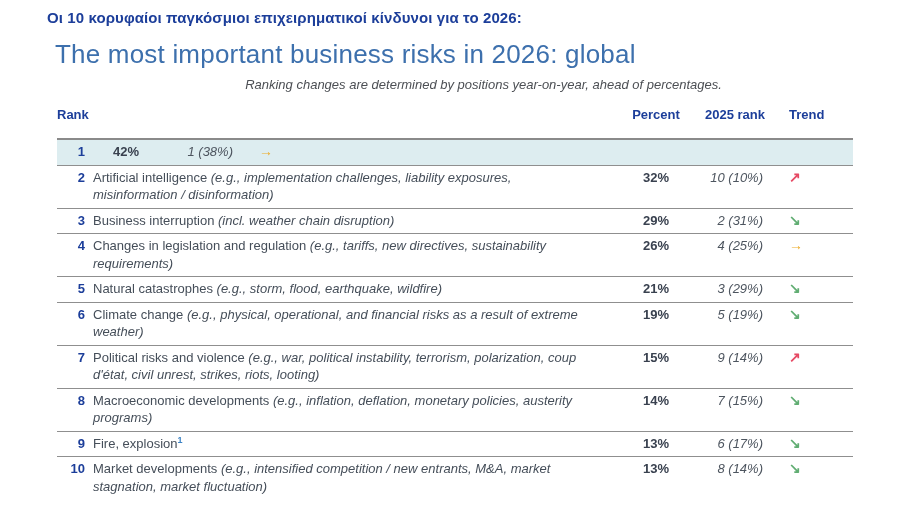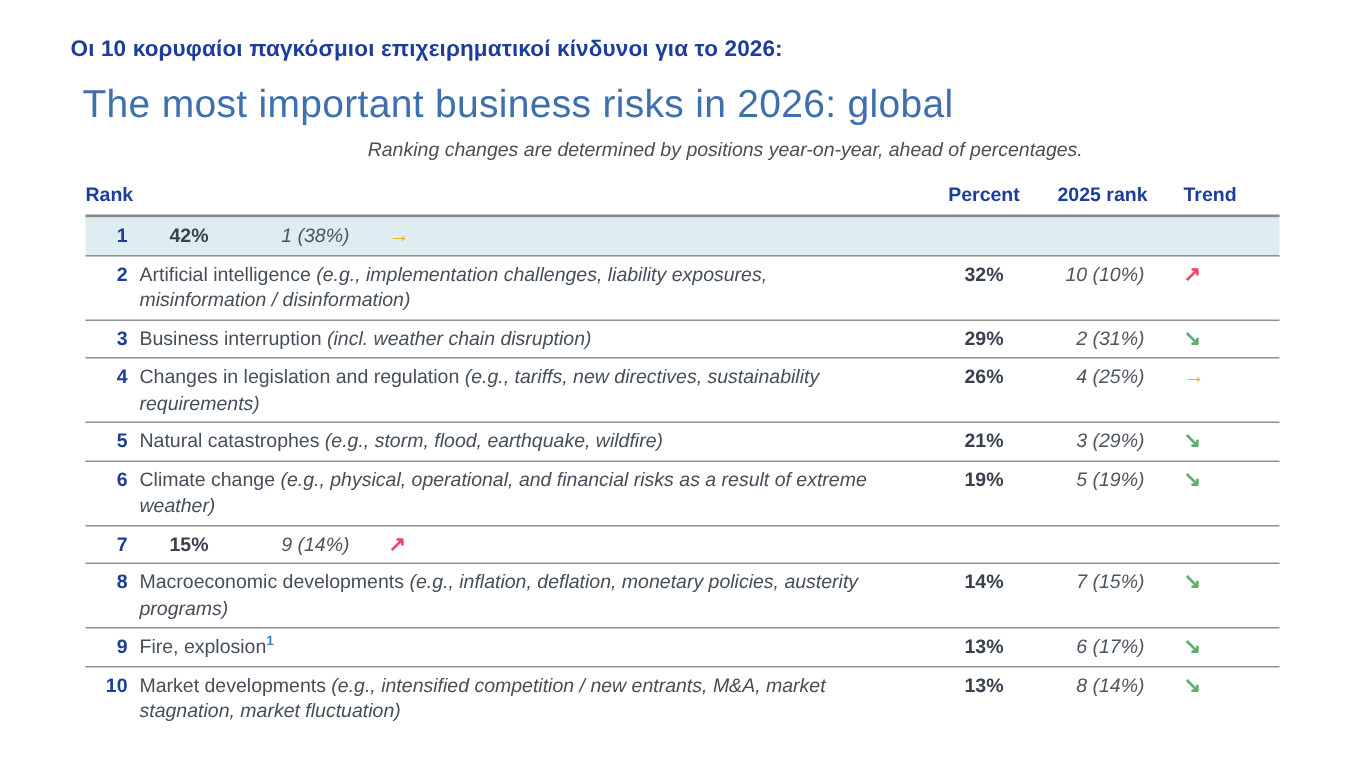--- a/index.html
+++ b/index.html
@@ -11,21 +11,20 @@
     overflow: hidden;
     font-family: "Liberation Sans", sans-serif;
   }
   .page { padding: 9px 0 0 47px; }
 
   .kicker {
     font-size: 15px;
     font-weight: 700;
     color: #1c3e9a;
     letter-spacing: 0.1px;
-    margin-top: 15px;
   }
   .title {
     font-size: 26px;
     font-weight: 400;
     color: #3d70ad;
     margin: 13px 0 7px 8px;
     letter-spacing: 0.2px;
   }
   .subtitle {
     font-style: italic;
@@ -39,21 +38,21 @@
     margin-left: 10px;
     width: 796px;
     font-size: 13px;
     color: #454e59;
   }
   .thead {
     display: flex;
     align-items: flex-end;
     font-weight: 700;
     color: #1c3e9a;
-    padding-bottom: 5px;
+    padding-bottom: 15px;
     border-bottom: 2px solid #8a8a8a;
     line-height: 16px;
   }
   .row {
     display: flex;
     align-items: flex-start;
     padding: 3px 0 4px 0;
     border-bottom: 1.5px solid #8f8f8f;
     line-height: 17.5px;
   }
@@ -170,20 +169,21 @@
   <div class="row">
     <div class="cell rank-col">6</div>
     <div class="cell desc-col"><span class="risk-name">Climate change</span><span class="risk-detail"> (e.g., physical, operational, and financial risks as a result of extreme weather)</span></div>
     <div class="cell pct-col">19%</div>
     <div class="cell r25-col">5 (19%)</div>
     <div class="cell trend-col"><span class="arrow" style="color: rgb(96, 173, 114);">↘</span></div>
   </div>
 
   <div class="row">
     <div class="cell rank-col">7</div>
+    <div class="cell desc-col"><span class="risk-name">Political risks and violence</span><span class="risk-detail"> (e.g., war, political instability, terrorism, polarization, coup d'état, civil unrest, strikes, riots, looting)</span></div>
     <div class="cell pct-col">15%</div>
     <div class="cell r25-col">9 (14%)</div>
     <div class="cell trend-col"><span class="arrow" style="color: rgb(230, 74, 100);">↗</span></div>
   </div>
 
   <div class="row">
     <div class="cell rank-col">8</div>
     <div class="cell desc-col"><span class="risk-name">Macroeconomic developments</span><span class="risk-detail"> (e.g., inflation, deflation, monetary policies, austerity programs)</span></div>
     <div class="cell pct-col">14%</div>
     <div class="cell r25-col">7 (15%)</div>

